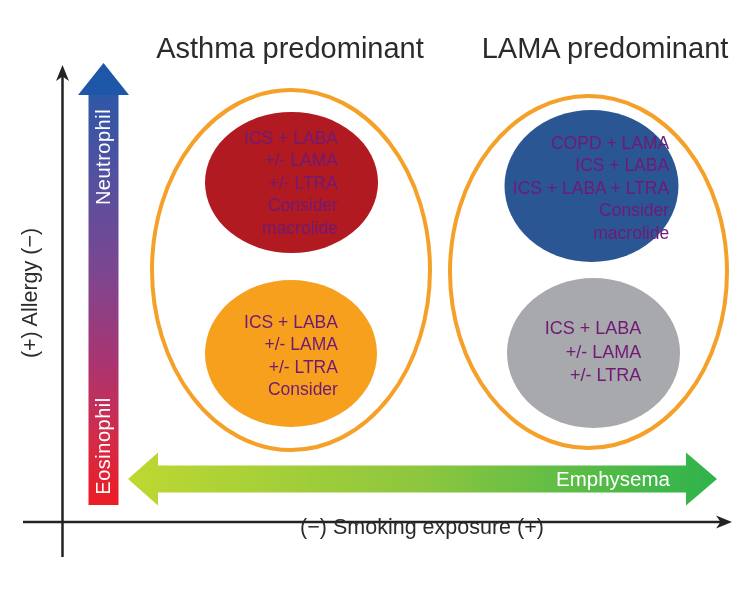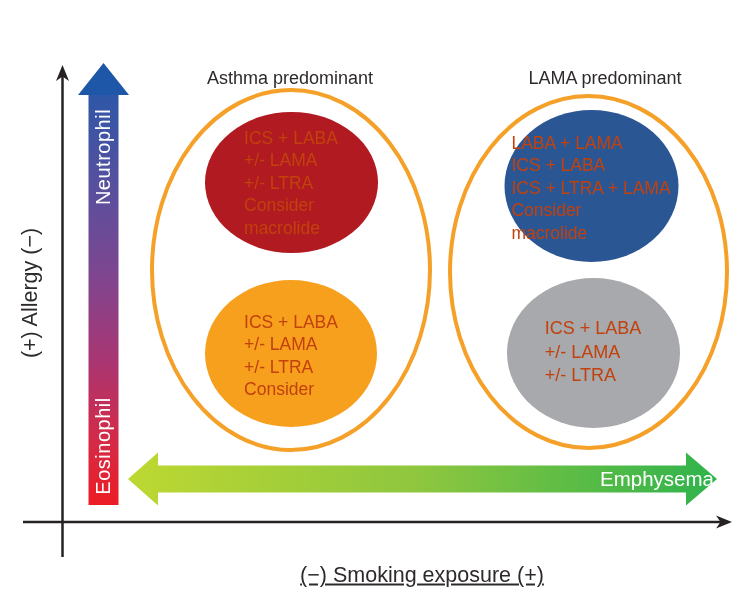--- a/index.html
+++ b/index.html
@@ -3,40 +3,40 @@
 <meta charset="utf-8">
 <style>
   html,body { margin:0; padding:0; background:#ffffff; }
   .canvas {
     position:relative; width:744px; height:592px; background:#ffffff;
     font-family:"Liberation Sans", sans-serif; overflow:hidden;
   }
   .layer { position:absolute; left:0; top:0; }
   .header {
     position:absolute; transform:translateX(-50%);
-    font-size:18px; color:#2e2a2b; white-space:nowrap;margin-top:36px;
+    font-size:29px; color:#2e2a2b; white-space:nowrap;
   }
   .axis-label {
     position:absolute; transform:translate(-50%,-50%);
     font-size:21.5px; color:#2e2a2b; white-space:nowrap;
   }
   .axis-label.vertical { transform:translate(-50%,-50%) rotate(-90deg); }
   .bar-label {
     position:absolute; transform:translate(-50%,-50%) rotate(-90deg);
     font-size:20px; color:#ffffff; white-space:nowrap; letter-spacing:0.5px;
   }
   .ellipse-text {
     position:absolute; transform:translate(-50%,-50%);
-    color:#c2410c; text-align:left; font-size:17.5px; line-height:22.4px;
+    color:#701a75; text-align:right; font-size:17.5px; line-height:22.4px;
     white-space:nowrap;
   }
   .ellipse-text.wide-lh { line-height:23.6px; font-size:18px; }
   .arrow-label {
     position:absolute; transform:translate(-50%,-50%);
-    font-size:20.5px; color:#ffffff; white-space:nowrap;margin-left:44px;
+    font-size:20.5px; color:#ffffff; white-space:nowrap;
   }
 </style>
 </head>
 <body>
 
 <div class="canvas">
 
   <svg class="layer" width="744" height="592" viewBox="0 0 744 592">
     <defs>
       <linearGradient id="barGrad" x1="0" y1="0" x2="0" y2="1">
@@ -70,21 +70,21 @@
     <ellipse cx="291.5" cy="182.5" rx="86.5" ry="70.5" fill="#b11a21"></ellipse>
     <ellipse cx="291" cy="353.5" rx="86" ry="73.5" fill="#f7a01e"></ellipse>
     <ellipse cx="591.5" cy="186" rx="87" ry="76" fill="#2b5694"></ellipse>
     <ellipse cx="593.5" cy="353" rx="86.5" ry="75" fill="#a7a9ac"></ellipse>
   </svg>
 
   <div class="header" style="left:290px; top:32px;">Asthma predominant</div>
   <div class="header" style="left:605px; top:32px;">LAMA predominant</div>
 
   <div class="axis-label vertical" style="left:30px; top:293px;">(+) Allergy (−)</div>
-  <div class="axis-label" style="left:422px; top:575px;text-decoration:underline;">(−) Smoking exposure (+)</div>
+  <div class="axis-label" style="left:422px; top:527px;">(−) Smoking exposure (+)</div>
 
   <div class="bar-label" style="left:103px; top:157px;">Neutrophil</div>
   <div class="bar-label" style="left:103px; top:446px;">Eosinophil</div>
 
   <div class="arrow-label" style="left:613px; top:479px;">Emphysema</div>
 
   <div class="ellipse-text" style="left:291px; top:183px;">
     <div>ICS + LABA</div>
     <div>+/- LAMA</div>
     <div>+/- LTRA</div>
@@ -93,23 +93,23 @@
   </div>
 
   <div class="ellipse-text" style="left:291px; top:356px;">
     <div>ICS + LABA</div>
     <div>+/- LAMA</div>
     <div>+/- LTRA</div>
     <div>Consider</div>
   </div>
 
   <div class="ellipse-text" style="left:591px; top:188px;">
-    <div>LABA + LAMA</div>
+    <div>COPD + LAMA</div>
     <div>ICS + LABA</div>
-    <div>ICS + LTRA + LAMA</div>
+    <div>ICS + LABA + LTRA</div>
     <div>Consider</div>
     <div>macrolide</div>
   </div>
 
   <div class="ellipse-text wide-lh" style="left:593px; top:352px;">
     <div>ICS + LABA</div>
     <div>+/- LAMA</div>
     <div>+/- LTRA</div>
   </div>
 

